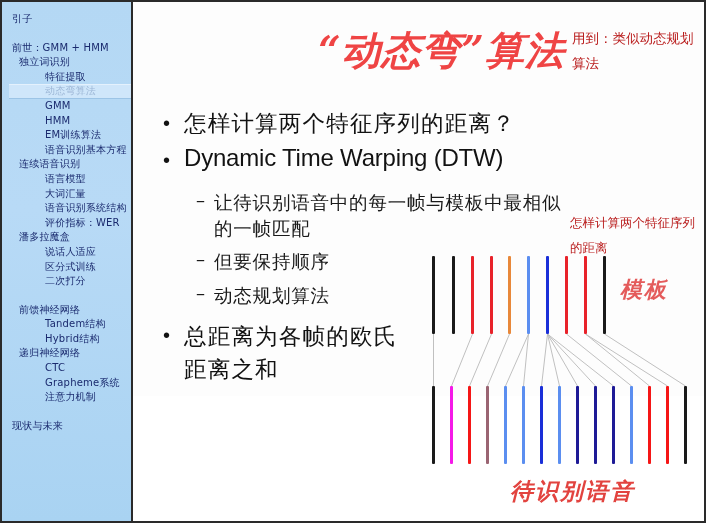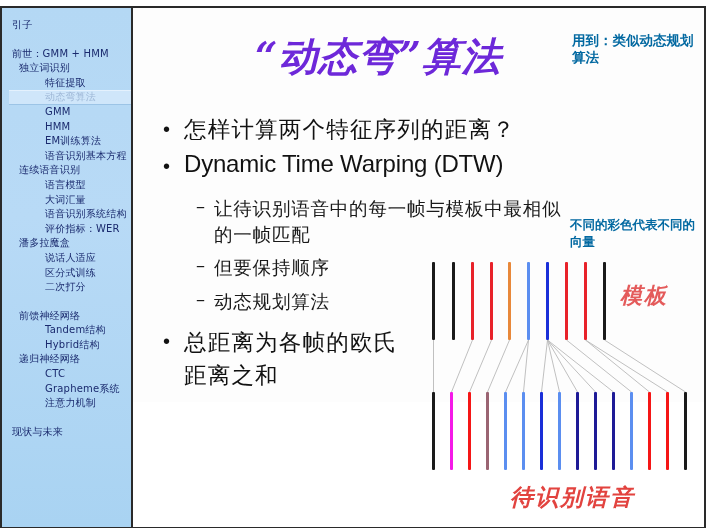--- a/index.html
+++ b/index.html
@@ -4,21 +4,21 @@
 <style>
   html,body{margin:0;padding:0;}
   body{
     width:706px;height:528px;
     background:#ffffff;
     font-family:"Liberation Sans","DejaVu Sans",sans-serif;
     overflow:hidden;
     position:relative;
   }
   #slide{
-    position:absolute;left:0;top:6px;width:706px;height:396px;
+    position:absolute;left:0;top:0;width:706px;height:396px;
     background:#fdfdfd;
     box-sizing:border-box;
   }
   
   .frame-top{position:absolute;left:0;top:0;width:706px;height:2px;background:#2a2a2a;}
   .frame-bottom{position:absolute;left:0;top:521px;width:706px;height:2px;background:#2a2a2a;}
   .frame-left{position:absolute;left:0;top:0;width:2px;height:523px;background:#2a2a2a;}
   .frame-right{position:absolute;left:704px;top:0;width:2px;height:523px;background:#2a2a2a;}
   .sidebar-divider{position:absolute;left:131px;top:0;width:2px;height:523px;background:#2a2a2a;}
   
@@ -43,36 +43,36 @@
   .nav-lvl2{padding-left:36px;margin-left:7px;}
   .nav-gap{height:14px;}
   .nav-item.active{
     background:#cfe6fa;
     color:#9db7d6;
     box-shadow:inset 0 1px 0 #e4f1fd, inset 0 -1px 0 #9cc4e6;
   }
   
   #title{
     position:absolute;left:255px;top:24px;width:310px;
-    text-align:left;
+    text-align:right;
     font-family:"DejaVu Serif","Liberation Serif",serif;
     font-size:39px;
     font-weight:bold;
     font-style:italic;
-    color:#6d28d9;
+    color:#ef4444;
     letter-spacing:1px;
     white-space:nowrap;
   }
   
   .red-note{
     position:absolute;
-    color:#0369a1;
-    font-weight:bold;
+    color:#b91c1c;
+    font-weight:normal;
     font-family:"DejaVu Sans","Liberation Sans",sans-serif;
-    line-height:17px;
+    line-height:25px;
     letter-spacing:0px;
   }
   #note-top{left:572px;top:26px;width:130px;font-size:13.5px;}
   #note-vec{left:570px;top:210px;width:136px;font-size:12.5px;}
   
   .bullet{
     position:absolute;
     color:#121212;
     font-family:"DejaVu Serif","Liberation Serif",serif;
   }
@@ -159,21 +159,21 @@
       <div class="nav-item nav-lvl2"><span>Grapheme系统</span></div>
       <div class="nav-item nav-lvl2"><span>注意力机制</span></div>
       <div class="nav-gap"></div>
       <div class="nav-item nav-lvl0"><span>现状与未来</span></div>
     </div>
   <div class="sidebar-divider"></div>
 
   <div id="title">“动态弯”算法</div>
 
   <div class="red-note" id="note-top">用到：类似动态规划算法</div>
-  <div class="red-note" id="note-vec">不同的彩色代表不同的向量</div>
+  <div class="red-note" id="note-vec">怎样计算两个特征序列的距离</div>
 
   <div class="b-dot" style="left:163px;top:113px;">•</div>
   <div class="bullet b1">怎样计算两个特征序列的距离？</div>
 
   <div class="b-dot" style="left:163px;top:150px;">•</div>
   <div class="bullet b2">Dynamic Time Warping (DTW)</div>
 
   <div class="dash" style="left:196px;top:190px;">–</div>
   <div class="sub" style="left:214px;top:190px;">让待识别语音中的每一帧与模板中最相似</div>
   <div class="sub" style="left:214px;top:216px;">的一帧匹配</div>

